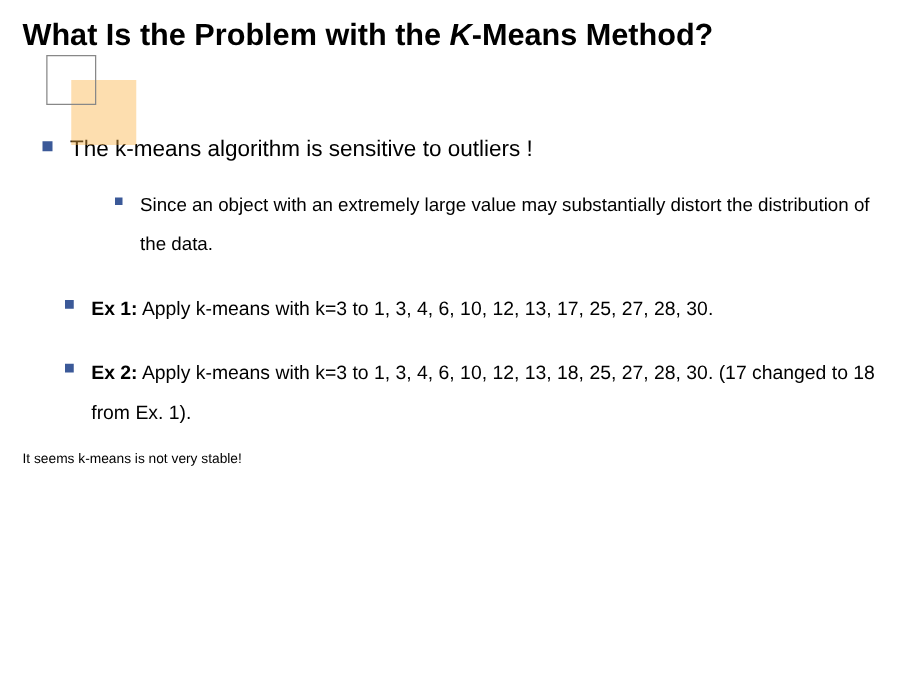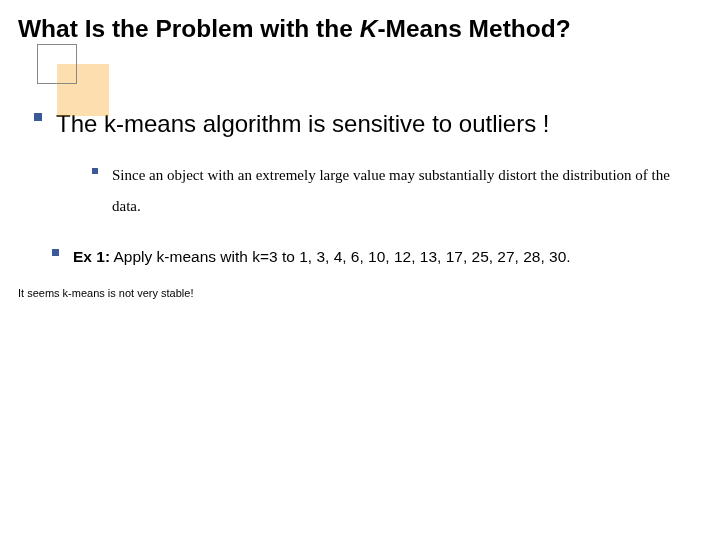--- a/index.html
+++ b/index.html
@@ -65,29 +65,28 @@
     }
     .bullet-1 .sq {
       width: 8px;
       height: 8px;
       background: #3B5998;
       flex-shrink: 0;
       margin-top: 8px;
       margin-right: 14px;
     }
     .bullet-1 .txt {
-      font-size: 24px;
+      font-size: 18px;
       line-height: 1.6;
     }
     .bullet-2 {
       display: flex;
       align-items: flex-start;
       margin-left: 74px;
       margin-bottom: 18px;
-      font-family: Liberation Serif, serif;
     }
     .bullet-2 .sq {
       width: 6px;
       height: 6px;
       background: #3B5998;
       flex-shrink: 0;
       margin-top: 8px;
       margin-right: 14px;
     }
     .bullet-2 .txt {
@@ -148,18 +147,24 @@
       <div class="txt">Since an object with an extremely large value may substantially distort the distribution of the data.</div>
     </div>
 
     <div class="bullet-ex">
       <div class="sq"></div>
       <div class="txt">
         <span class="bold">Ex 1:</span><span> Apply k-means with k=3 to 1, 3, 4, 6, 10, 12, 13, 17, 25, 27, 28, 30.</span>
       </div>
     </div>
 
+    <div class="bullet-ex">
+      <div class="sq"></div>
+      <div class="txt">
+        <span class="bold">Ex 2:</span><span> Apply k-means with k=3 to 1, 3, 4, 6, 10, 12, 13, 18, 25, 27, 28, 30. (17 changed to 18 from Ex. 1).</span>
+      </div>
+    </div>
 
     <div class="conclusion">It seems k-means is not very stable!</div>
 
   </div>
 
 </div>
 
 </body></html>

